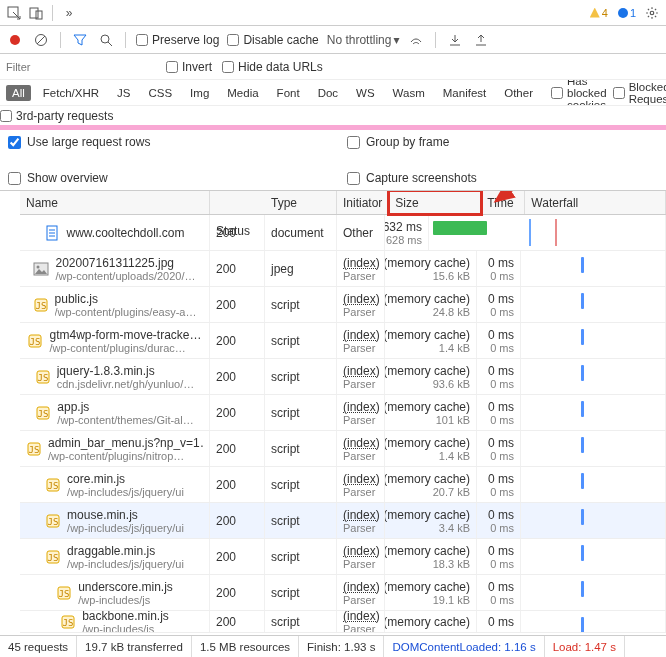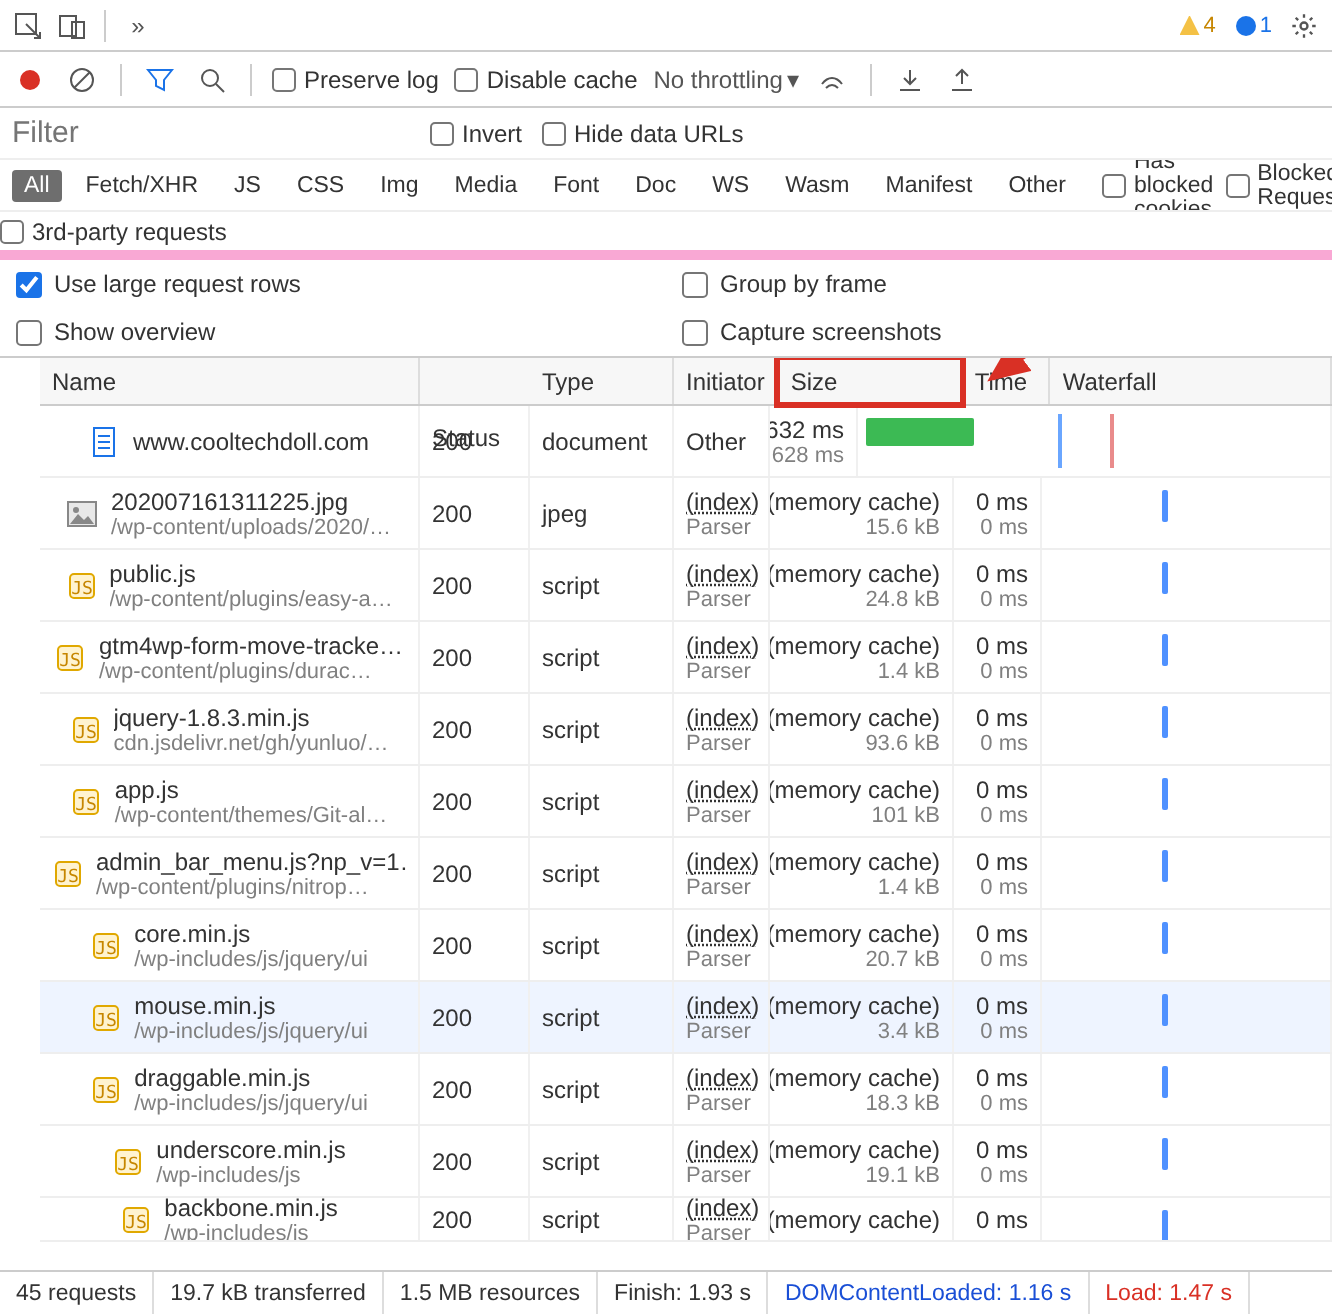--- a/index.html
+++ b/index.html
@@ -23,29 +23,29 @@
   .toolbar { display:flex; align-items:center; height:28px; border-bottom:1px solid #ccc; padding:0 6px; gap:8px;}
   .tool { width:18px; height:18px; display:flex; align-items:center; justify-content:center; color:#555;}
   .tool.rec { color:#d93025;}
   .vsep { width:1px; height:16px; background:#ccc; margin:0 2px;}
   .chk { display:flex; align-items:center; gap:4px; color:#333;}
   .chk input { width:12px; height:12px;}
   .throt { display:flex; align-items:center; gap:2px; color:#555;}
 
   
   .filter-row { display:flex; align-items:center; height:26px; border-bottom:1px solid #eee; padding:0 6px; gap:10px;}
-  .filter-input { flex:0 0 150px; border:none; outline:none; color:#888; font-size:15px;}
+  .filter-input { flex:0 0 150px; border:none; outline:none; color:#888; font-size:11px;}
   .kinds-row { display:flex; align-items:center; height:26px; border-bottom:1px solid #eee; padding:0 6px; gap:6px; font-size:11.5px; flex-wrap:nowrap; overflow:hidden;}
   .kind { padding:1px 5px; border:1px solid transparent; border-radius:2px; color:#333; cursor:pointer; white-space:nowrap;}
   .kind.active { background:#6e6e6e; color:#fff;}
   .kvsep { width:1px; height:14px; background:#ccc;}
   .third-row { display:flex; align-items:center; height:24px; border-bottom:5px solid #f9a8d4; padding:0 0;}
 
   
-  .opts { display:grid; grid-template-columns: 1fr 1fr; border-bottom:1px solid #ccc;}
+  .opts { display:grid; grid-template-columns: 1fr 1fr; border-bottom:1px solid #ccc;gap:12px;}
   .opts .cell { padding:5px 8px; display:flex; align-items:center; gap:6px;}
   .cell input[type=checkbox]{ width:13px; height:13px;}
   .cell input.chkblue { accent-color:#1a73e8;}
 
   
   .grid { flex:1; overflow:hidden; display:flex; flex-direction:column; position:relative;padding-left:20px;}
   .ghead, .grow { display:flex; width:100%; }
   .ghead { border-bottom:1px solid #ccc; background:#f7f7f7; height:24px; align-items:stretch;}
   .gh { padding:0 6px; display:flex; align-items:center; border-right:1px solid #ddd; font-size:12px; color:#333; position:relative;}
   .gh.size-col { outline:3px solid #d93025; outline-offset:-1px; z-index:2;}

